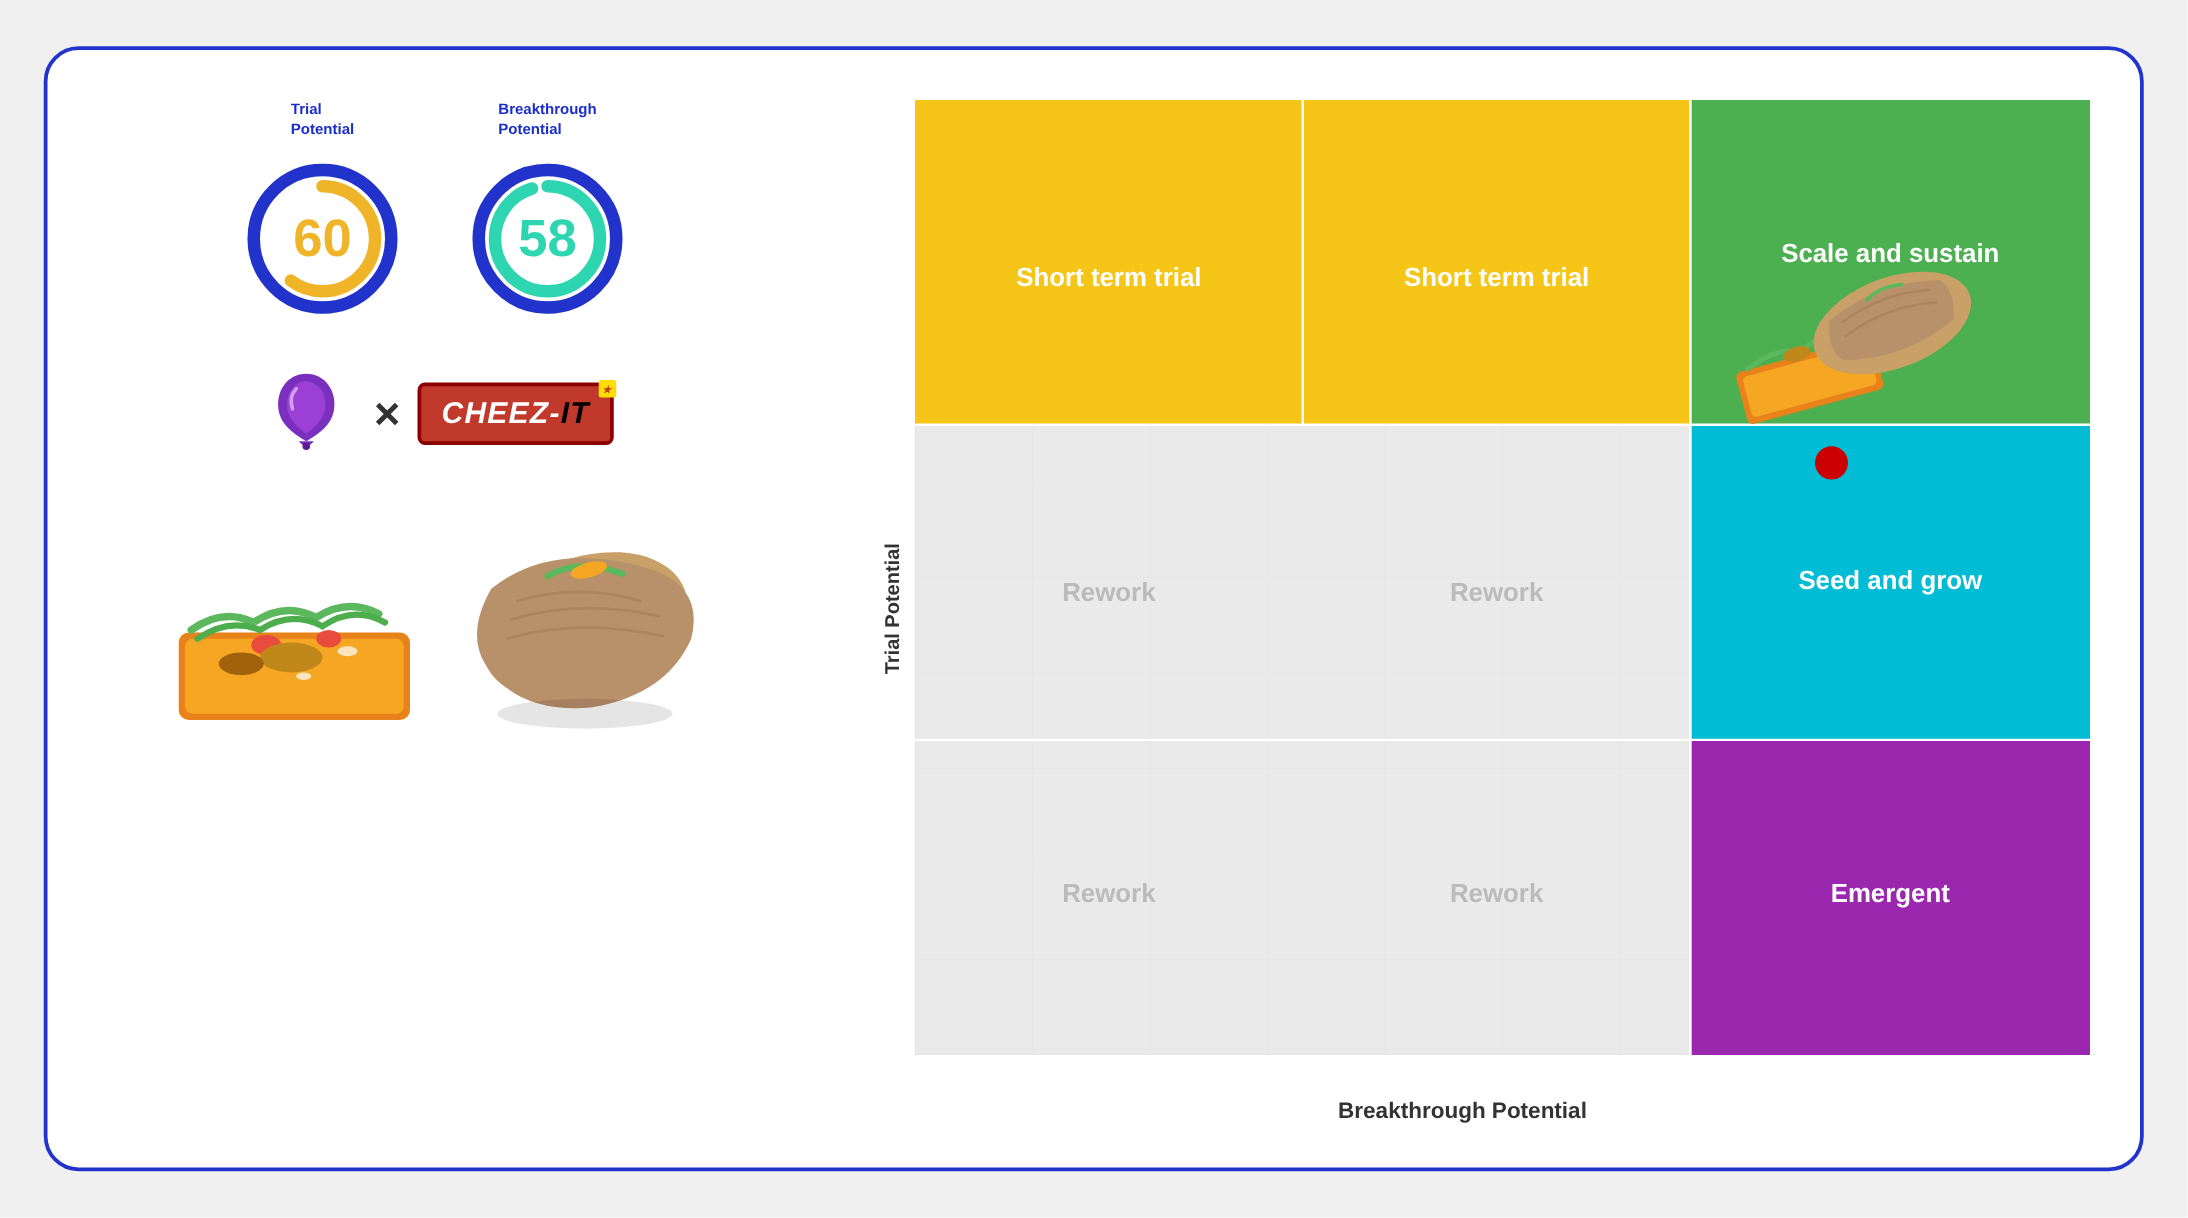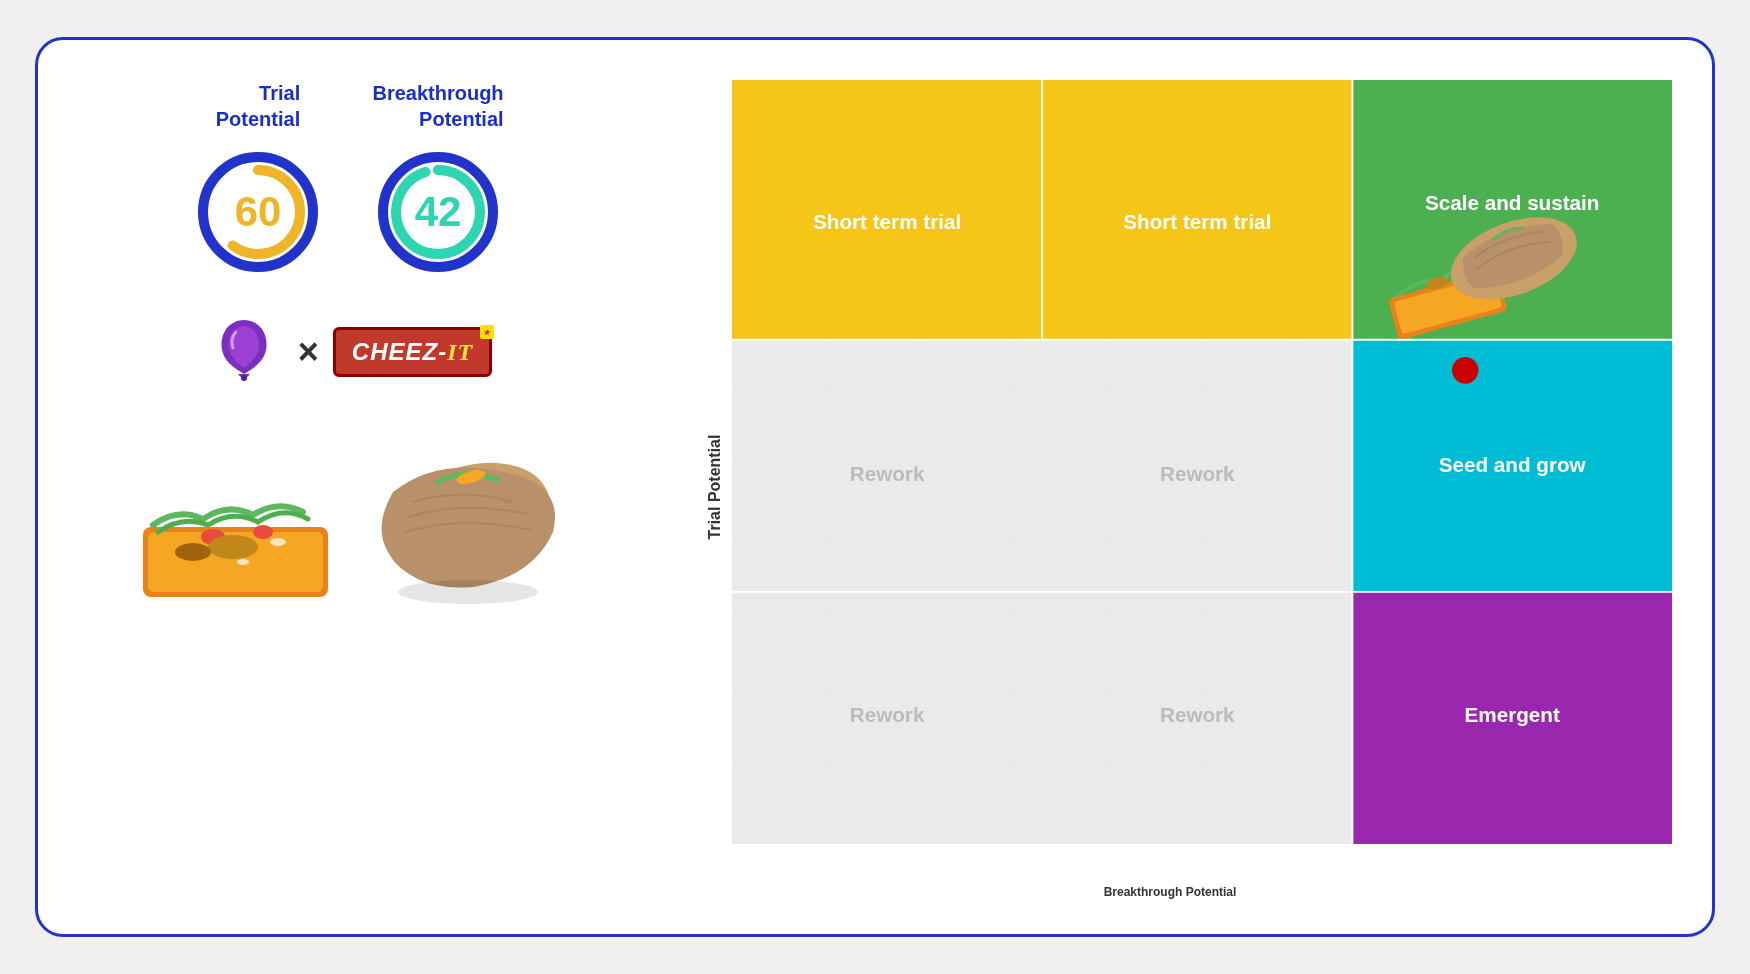--- a/index.html
+++ b/index.html
@@ -42,22 +42,22 @@
     }
     .gauge-container {
       display: flex;
       flex-direction: column;
       align-items: center;
       gap: 10px;
     }
     .gauge-title {
       font-weight: bold;
       color: #1a2ecc;
-      font-size: 20px;
-      text-align: right;
+      font-size: 12px;
+      text-align: left;
       line-height: 1.3;
     }
     .gauge-circle {
       position: relative;
       width: 140px;
       height: 140px;
     }
     .gauge-circle svg {
       width: 140px;
       height: 140px;
@@ -129,21 +129,21 @@
       font-size: 16px;
       color: #333;
       font-weight: 600;
       white-space: nowrap;
     }
     .x-axis-label {
       position: absolute;
       bottom: 5px;
       left: 50%;
       transform: translateX(-50%);
-      font-size: 12px;
+      font-size: 18px;
       color: #333;
       font-weight: 600;
     }
   </style>
 </head>
 <body>
 
 <div class="main-card">
 
   <div class="left-panel">
@@ -168,21 +168,21 @@
         <div class="gauge-title">Breakthrough<br>Potential</div>
         <div class="gauge-circle">
           <svg viewBox="0 0 140 140">
 
             <circle cx="70" cy="70" r="55" fill="none" stroke="#e0e0e0" stroke-width="10"></circle>
 
             <circle cx="70" cy="70" r="55" fill="none" stroke="#2233cc" stroke-width="10" stroke-dasharray="346" stroke-dashoffset="0" stroke-linecap="round"></circle>
 
             <circle cx="70" cy="70" r="42" fill="none" stroke="#2dd6b0" stroke-width="10" stroke-dasharray="263.9" stroke-dashoffset="13" stroke-linecap="round"></circle>
           </svg>
-          <div class="gauge-value">42</div>
+          <div class="gauge-value">58</div>
         </div>
       </div>
     </div>
 
     <div class="logos-row">
 
       <svg class="taco-bell-logo" viewBox="0 0 80 80" xmlns="http://www.w3.org/2000/svg">
         <ellipse cx="40" cy="40" rx="35" ry="35" fill="none"></ellipse>
 
         <path d="M40 8 C25 8, 15 22, 18 38 C20 48, 28 55, 40 62 C52 55, 60 48, 62 38 C65 22, 55 8, 40 8Z" fill="#7B2FBE"></path>
@@ -192,21 +192,21 @@
         <path d="M32 20 C28 24, 27 30, 29 36" stroke="rgba(255,255,255,0.5)" stroke-width="3" fill="none" stroke-linecap="round"></path>
 
         <path d="M34 62 Q40 70, 46 62" fill="#7B2FBE"></path>
 
         <circle cx="40" cy="66" r="3" fill="#5a1a9a"></circle>
       </svg>
 
       <span class="cross-symbol">×</span>
 
       <div style="background:#c0392b; color:white; font-size:24px; font-weight:900; padding:8px 16px; border-radius:6px; border:3px solid #8b0000; font-style:italic; letter-spacing:1px; position:relative;">
-        CHEEZ-<span style="color:#fde047;font-family:Liberation Serif, serif;">IT</span>
+        CHEEZ-<span style="color:#000000;">IT</span>
         <div style="position:absolute; top:-5px; right:-5px; width:14px; height:14px; background:#ffdd00; border-radius:2px; display:flex; align-items:center; justify-content:center; font-size:8px; color:#c0392b; font-weight:bold;">★</div>
       </div>
     </div>
 
     <div class="food-images-row">
 
       <svg width="220" height="160" viewBox="0 0 220 160" xmlns="http://www.w3.org/2000/svg">
 
         <rect x="20" y="80" width="185" height="70" rx="8" fill="#e8821a"></rect>
         <rect x="25" y="85" width="175" height="60" rx="6" fill="#f5a623"></rect>

